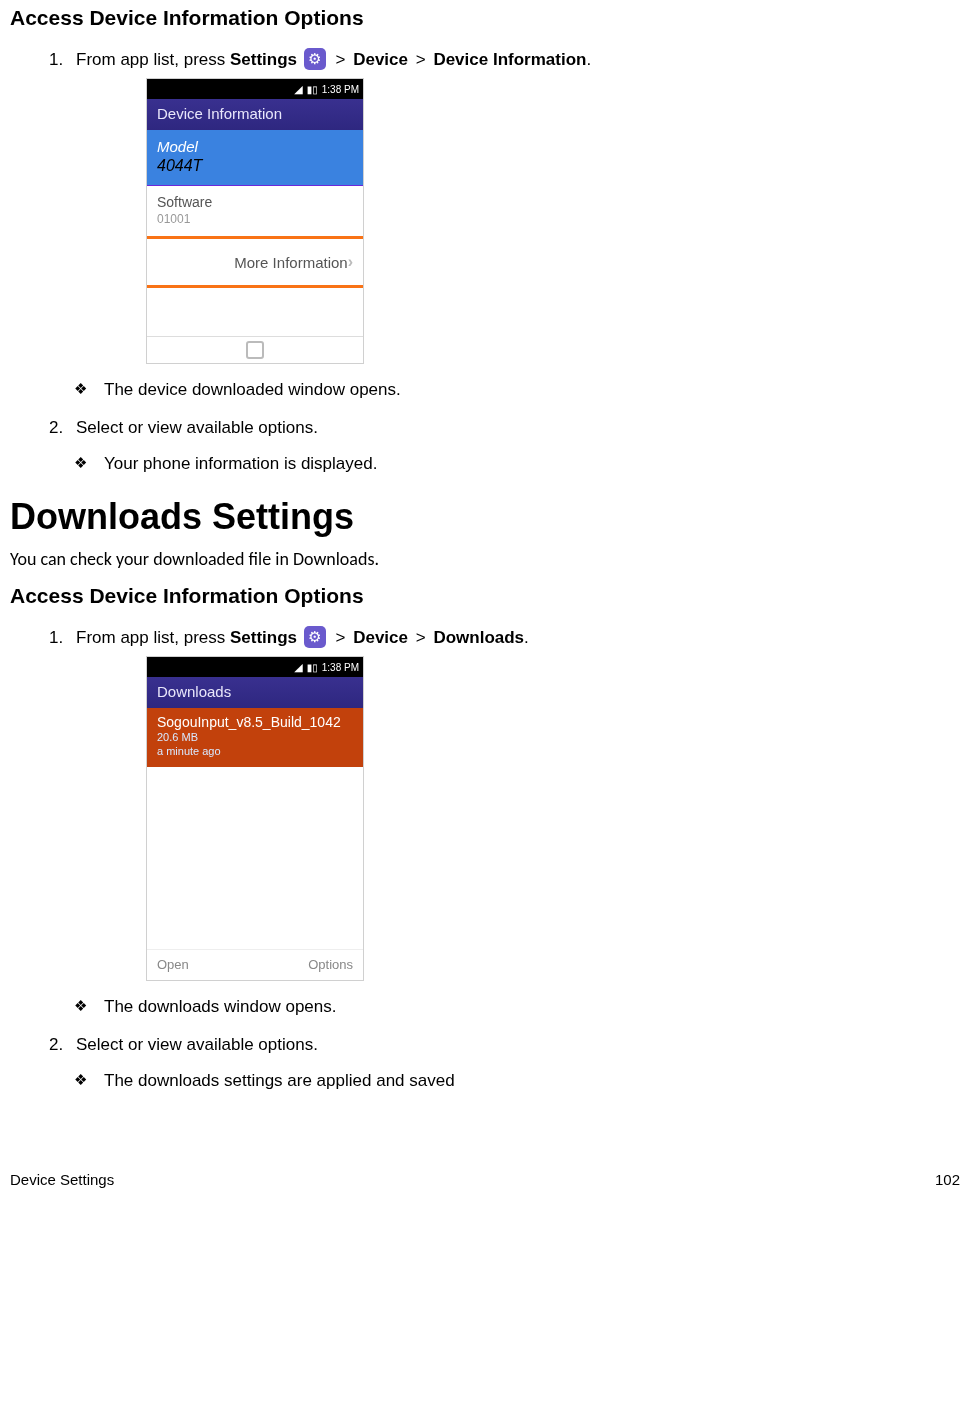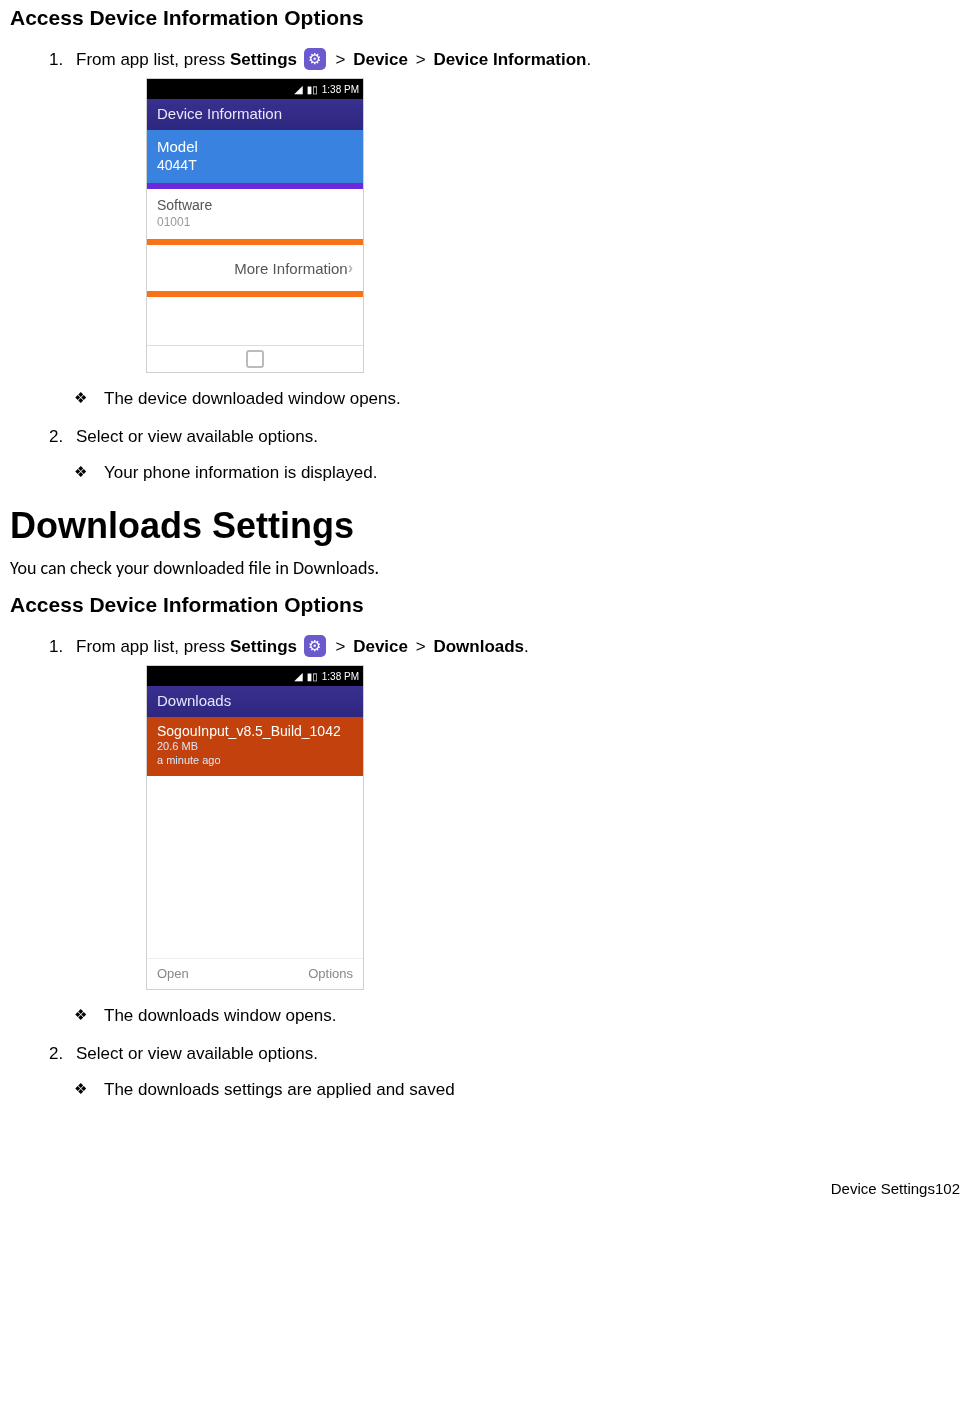--- a/index.html
+++ b/index.html
@@ -100,38 +100,39 @@
   }
   .statusbar .sig { font-size:11px; }
   .phone-header {
     background: linear-gradient(#39308f, #2e2780);
     color: #e8e6fb;
     font-size: 15px;
     padding: 6px 10px 8px 10px;
   }
   .row {
     padding: 8px 10px 10px 10px;
-    border-bottom: 6px solid #f97316;
+    border-bottom: 3px solid #f97316;
   }
   .row-label {
     color: #555;
     font-size: 14px;
   }
   .row-value {
     color: #999;
     font-size: 12px;
     margin-top: 2px;
   }
   .row.highlight {
     background: #3a82e0;
     color: #fff;
-    border-bottom: 6px solid #6d28d9;
+    border-bottom: 1px solid #6d28d9;
+    font-style: italic;
   }
   .row.highlight .row-label { color: #fff; font-size: 15px;}
-  .row.highlight .row-value { color: #ffffff; font-size: 14px;}
+  .row.highlight .row-value { color: #000000; font-size: 16px;}
   .row.more {
     display: flex;
     justify-content: flex-end;
     align-items: center;
     color: #555;
     font-size: 15px;
     padding: 14px 10px;
   }
   .chevron {
     color: #bbb;
@@ -185,21 +186,21 @@
     flex: 1;
     display: flex;
     align-items: center;
   }
   .sk-left { justify-content: flex-start; padding-left: 10px;}
   .sk-right { justify-content: flex-end; padding-right: 10px;}
 
   .footer {
     margin-top: 80px;
     display: flex;
-    justify-content: flex-end;
+    justify-content: space-between;
     font-size: 15px;
     padding: 0 4px 6px 0;
   }
   .gt { margin: 0 3px; }
 </style>
 </head>
 <body>
 
 <div class="page">
 

